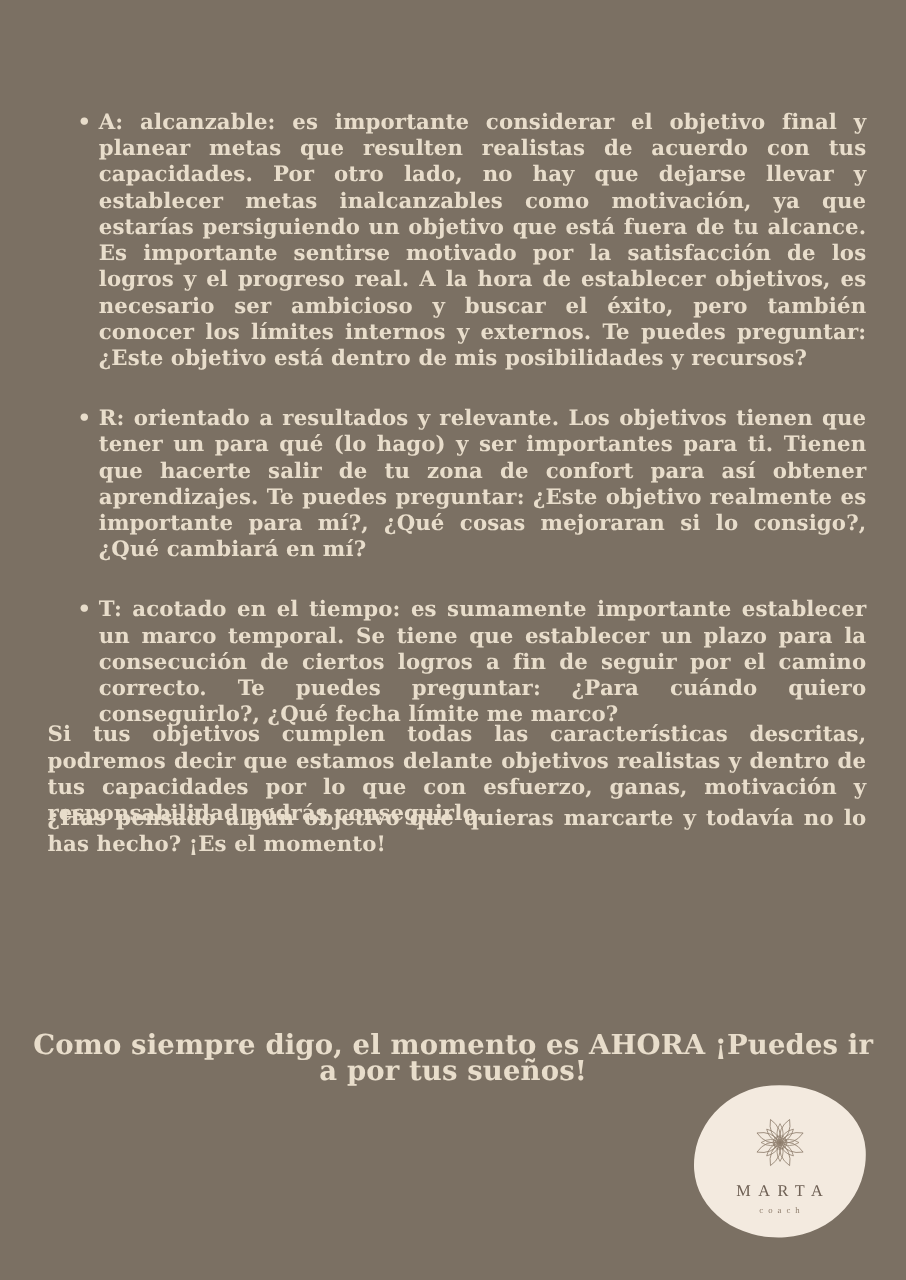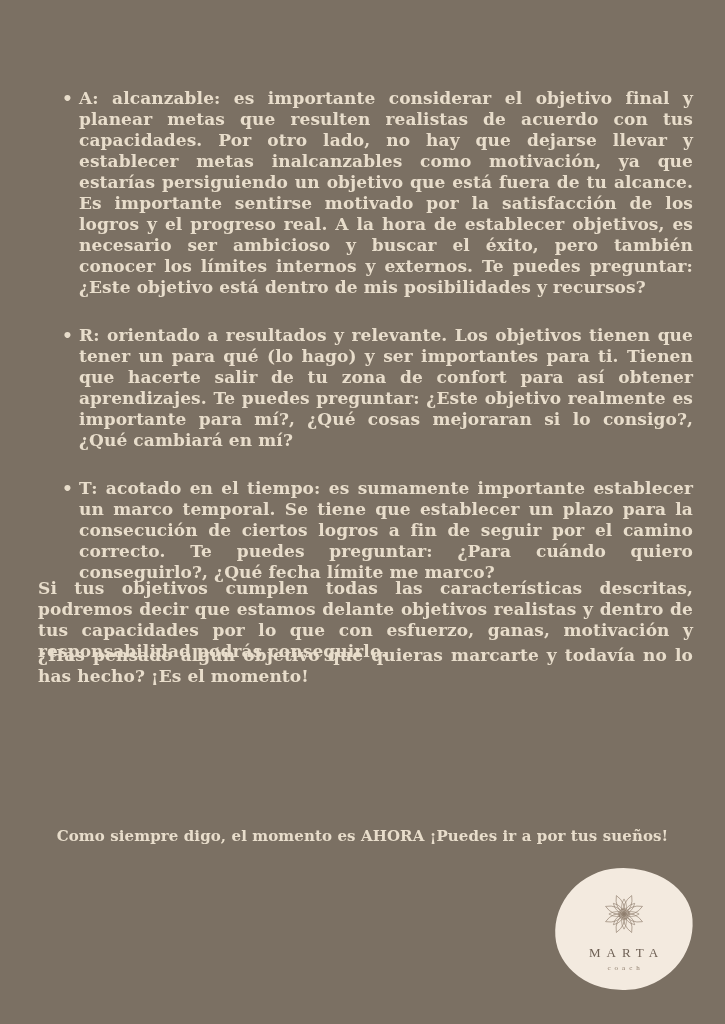--- a/index.html
+++ b/index.html
@@ -32,21 +32,21 @@
   .para-block{
     position:absolute;left:38px;width:655px;
     font-size:17px;line-height:21px;
     text-align:justify;
     letter-spacing:0.1px;
   }
   .para-1{top:578px;}
   .para-2{top:645px;}
   .closing-line{
     position:absolute;top:826px;left:18px;right:18px;
-    font-size:15px;line-height:21px;
+    font-size:22px;line-height:21px;
     text-align:center;
     letter-spacing:0.1px;
   }
   .logo-blob{
     position:absolute;
     top:868px;left:555px;
     width:138px;height:122px;
     background:#f3eadf;
     border-radius:48% 52% 50% 50% / 52% 46% 54% 48%;
     transform:rotate(-4deg);

